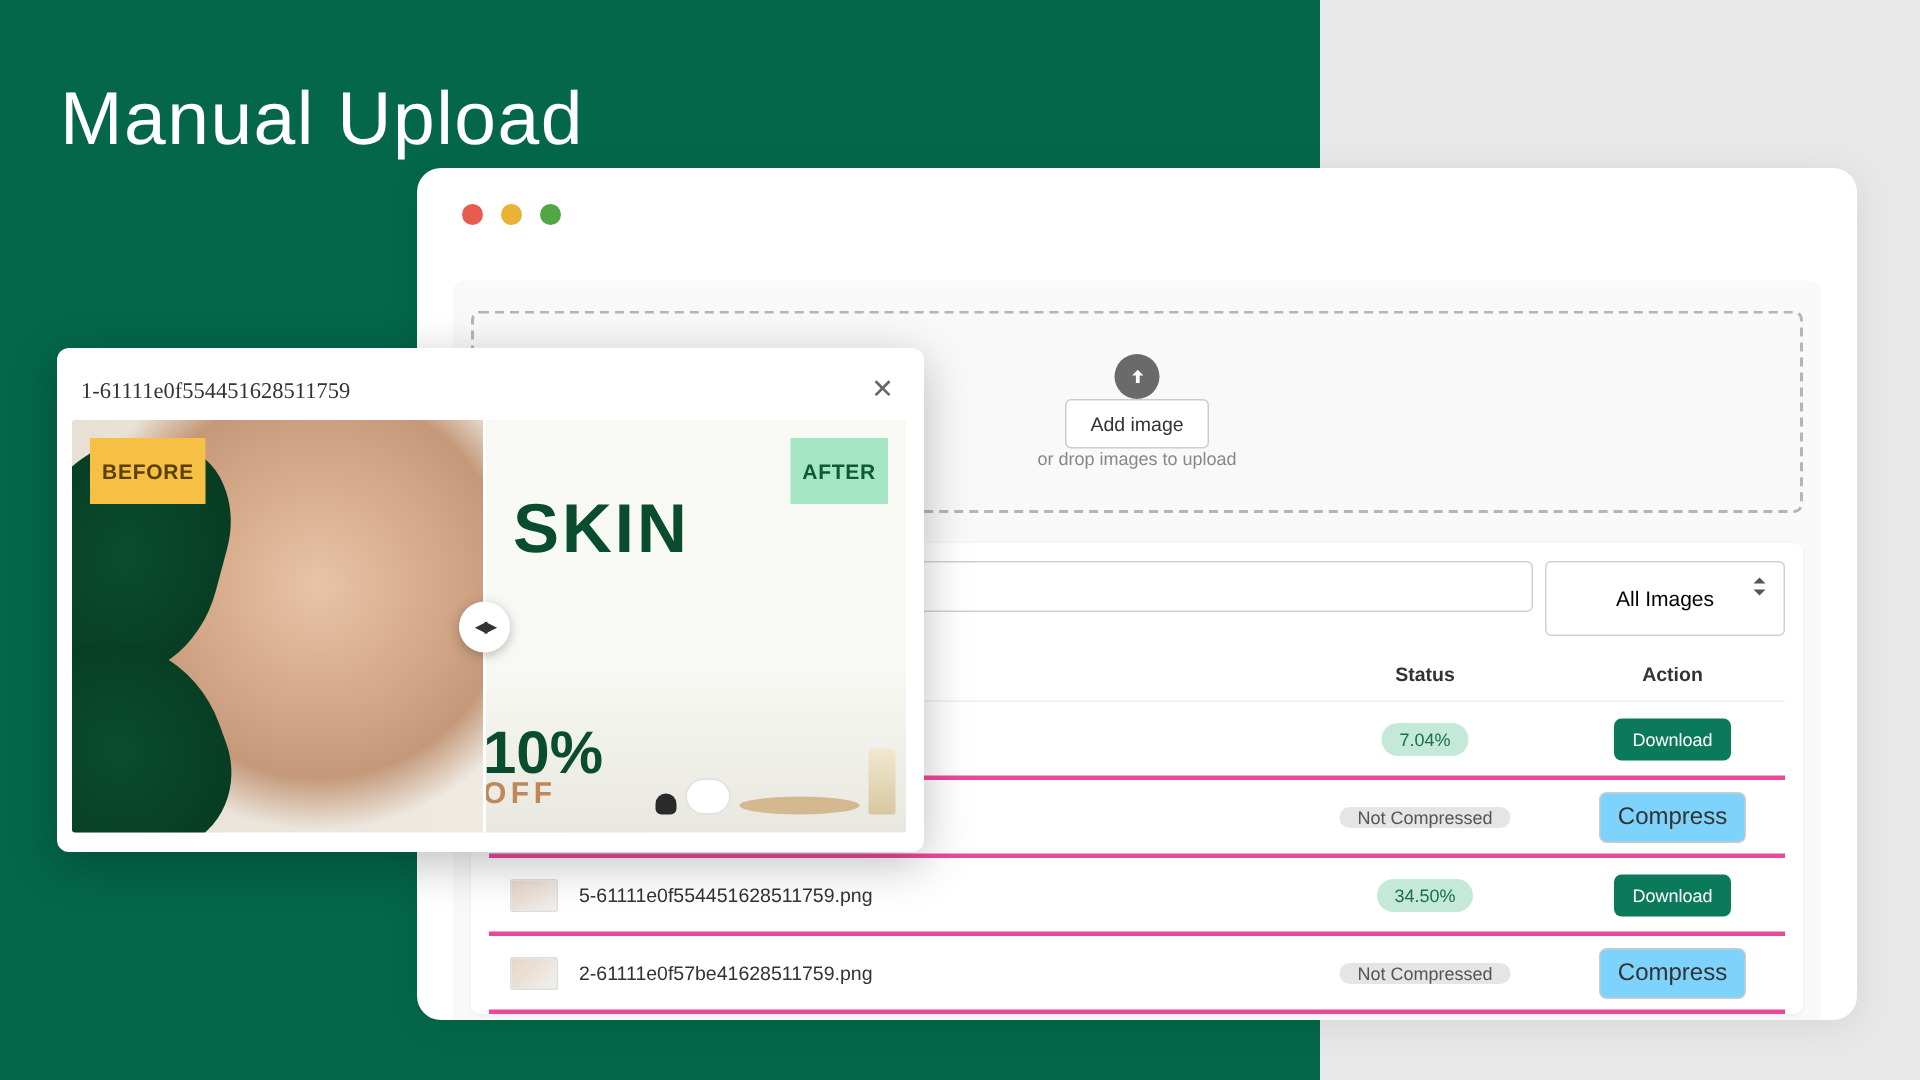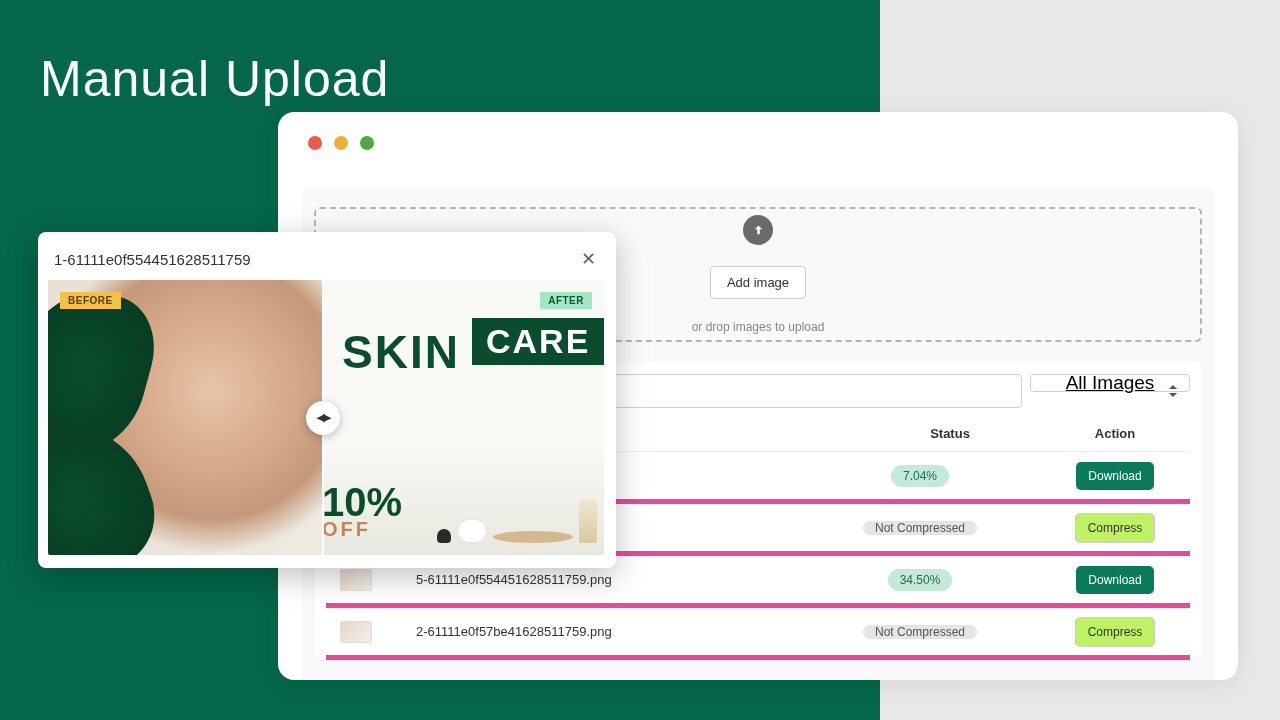--- a/index.html
+++ b/index.html
@@ -54,21 +54,21 @@
   padding: 20px 12px 0 12px;
 }
 .dropzone {
   border: 2px dashed #b5b5b5;
   border-radius: 6px;
   height: 135px;
   display: flex;
   flex-direction: column;
   align-items: center;
   justify-content: center;
-  gap: 21px;
+  gap: 0;
 }
 .upload-circle {
   width: 30px; height: 30px;
   background: #6a6a6a;
   border-radius: 50%;
   display: flex; align-items: center; justify-content: center;
 }
 .upload-circle svg { display: block; }
 .add-image-btn {
   background: #fff;
@@ -101,28 +101,27 @@
   border: 1px solid #d0d0d0;
   border-radius: 4px;
   height: 34px;
   padding: 0 10px;
   font-size: 13px;
 }
 .filter-select {
   width: 160px;
   border: 1px solid #d0d0d0;
   border-radius: 4px;
-  height: 18px;
+  height: 50px;
   display: flex;
   align-items: center;
   justify-content: center;
-  font-size: 19px;
+  font-size: 14px;
   position: relative;
   cursor: pointer;
-  text-decoration: underline;
 }
 .filter-select::after {
   content: '';
   position: absolute;
   right: 12px;
   width: 0; height: 0;
   border-left: 4px solid transparent;
   border-right: 4px solid transparent;
   border-top: 4px solid #555;
 }
@@ -148,24 +147,23 @@
 }
 .col-thumb { width: 60px; }
 .col-name { flex: 1; }
 .col-status { width: 180px; text-align: center; }
 .col-action { width: 150px; text-align: center; }
 
 .table-row {
   display: flex;
   align-items: center;
   height: 52px;
-  border-bottom: 5px solid #ec4899;
+  border-bottom: 3px solid #ec4899;
   font-size: 13px;
   color: #333;
-  gap: 30px;
 }
 .thumb {
   width: 32px; height: 22px;
   background: linear-gradient(135deg, #e8d5c4, #f0f0f0);
   border: 1px solid #ddd;
   margin: 0 14px;
   border-radius: 2px;
 }
 .badge-green {
   background: #c4e9d9;
@@ -185,44 +183,45 @@
   background: #0a7a5a;
   color: #fff;
   border: none;
   padding: 7px 12px;
   border-radius: 5px;
   font-size: 12px;
   cursor: pointer;
   font-weight: 500;
 }
 .btn-compress {
-  background: #bef264;
+  background: #7dd3fc;
   border: 1px solid #ccc;
   color: #333;
   padding: 7px 12px;
   border-radius: 5px;
-  font-size: 12px;
+  font-size: 16px;
   cursor: pointer;
 }
 
 
 .preview-card {
   position: absolute;
   left: 38px; top: 232px;
   width: 578px; height: 336px;
   background: #fff;
   border-radius: 8px;
   box-shadow: 0 8px 32px rgba(0,0,0,0.25);
   padding: 10px 10px;
 }
 .preview-header {
   display: flex;
   justify-content: space-between;
-  align-items: center;
+  align-items: flex-end;
   padding: 6px 6px 10px 6px;
+  font-family: Liberation Serif, serif;
 }
 .preview-title {
   font-size: 15px;
   color: #333;
 }
 .close-x {
   font-size: 18px;
   color: #666;
   cursor: pointer;
   font-weight: 300;
@@ -231,23 +230,23 @@
 .slider-frame {
   position: relative;
   width: 556px; height: 275px;
   background: linear-gradient(to right, #e8e0d5 0%, #f5f5f0 100%);
   overflow: hidden;
   border-radius: 2px;
 }
 .before-label, .after-label {
   position: absolute;
   top: 12px;
-  font-size: 10px;
+  font-size: 14px;
   font-weight: 700;
-  padding: 3px 8px;
+  padding: 14px 8px;
   letter-spacing: 0.5px;
 }
 .before-label {
   left: 12px;
   background: #f5c044;
   color: #5a3f00;
 }
 .after-label {
   right: 12px;
   background: #a5e6c5;
@@ -417,21 +416,20 @@
     <div class="preview-title">1-61111e0f554451628511759</div>
     <div class="close-x">✕</div>
   </div>
   <div class="slider-frame">
     <div class="face-side">
       <div class="leaf1"></div>
       <div class="leaf2"></div>
     </div>
     <div class="right-side">
       <div class="skin-text">SKIN</div>
-      <div class="care-box">CARE</div>
       <div class="discount-text">10%</div>
       <div class="off-text">OFF</div>
       <div class="spa-items">
         <div class="stone"></div>
         <div class="towel-roll"></div>
         <div class="tray"></div>
         <div class="bottle"></div>
       </div>
     </div>
     <span class="before-label">BEFORE</span>

